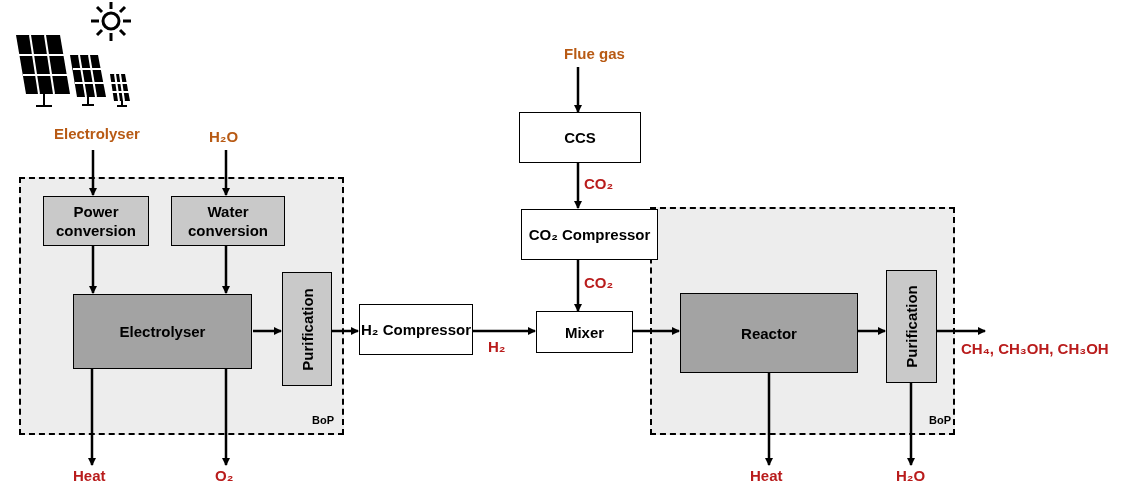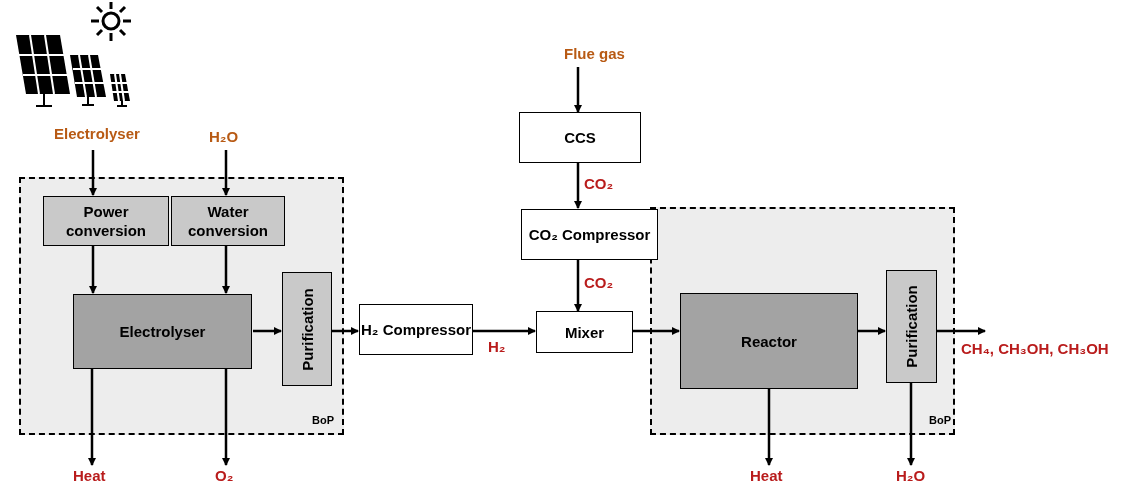--- a/index.html
+++ b/index.html
@@ -98,21 +98,21 @@
     <line x1="226" y1="369" x2="226" y2="465" marker-end="url(#ah)"></line>
     <line x1="769" y1="369" x2="769" y2="465" marker-end="url(#ah)"></line>
     <line x1="911" y1="383" x2="911" y2="465" marker-end="url(#ah)"></line>
   </g>
 </svg>
 
 <div class="lbl in" style="left:54px;top:125px">Electrolyser</div>
 <div class="lbl in" style="left:209px;top:128px">H₂O</div>
 <div class="lbl in" style="left:564px;top:45px">Flue gas</div>
 
-<div class="box light" style="left:43px;top:196px;width:126px;height:50px">
+<div class="box light" style="left:43px;top:196px;width:106px;height:50px">
     <span>Power conversion</span>
   </div>
 <div class="box light" style="left:171px;top:196px;width:114px;height:50px">
     <span>Water conversion</span>
   </div>
 <div class="box dark" style="left:73px;top:294px;width:179px;height:75px">
     <span>Electrolyser</span>
   </div>
 <div class="box light vert" style="left:282px;top:272px;width:50px;height:114px">
     <span>Purification</span>
@@ -122,21 +122,21 @@
   </div>
 <div class="box white" style="left:519px;top:112px;width:122px;height:51px">
     <span>CCS</span>
   </div>
 <div class="box white" style="left:521px;top:209px;width:137px;height:51px">
     <span>CO₂ Compressor</span>
   </div>
 <div class="box white" style="left:536px;top:311px;width:97px;height:42px">
     <span>Mixer</span>
   </div>
-<div class="box dark" style="left:680px;top:293px;width:178px;height:96px">
+<div class="box dark" style="left:680px;top:293px;width:178px;height:80px">
     <span>Reactor</span>
   </div>
 <div class="box light vert" style="left:886px;top:270px;width:51px;height:113px">
     <span>Purification</span>
   </div>
 
 <div class="lbl out" style="left:488px;top:338px">H₂</div>
 <div class="lbl out" style="left:584px;top:175px">CO₂</div>
 <div class="lbl out" style="left:584px;top:274px">CO₂</div>
 <div class="lbl out" style="left:961px;top:340px">CH₄, CH₃OH, CH₃OH</div>

